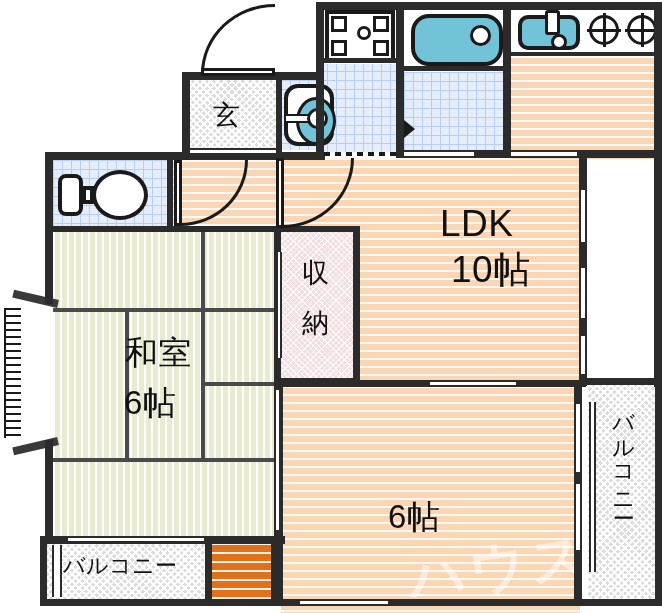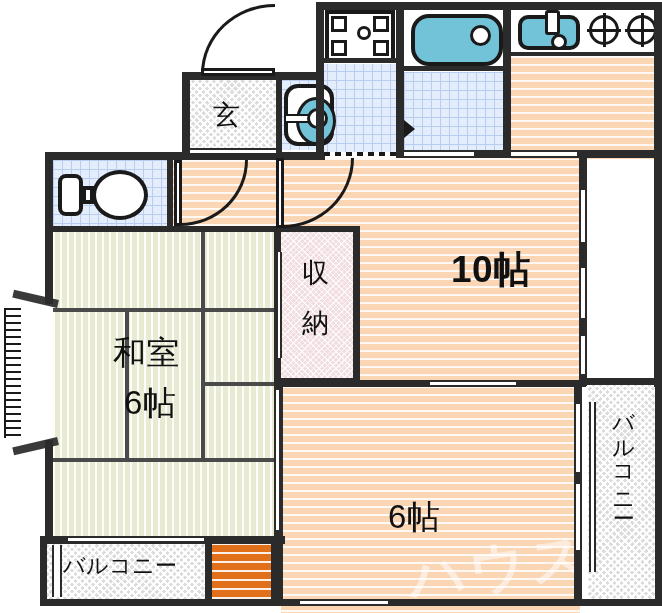--- a/index.html
+++ b/index.html
@@ -337,25 +337,28 @@
 
   <div class="ab doorpanel" style="left:201px;top:68px;width:74px;height:8px;"></div>
   <div class="ab swing sw-tl" style="left:201px;top:4px;width:74px;height:70px;"></div>
 
   <div class="ab doorpanel" style="left:174px;top:160px;width:8px;height:66px;"></div>
   <div class="ab swing sw-br" style="left:180px;top:160px;width:68px;height:66px;"></div>
 
   <div class="ab doorpanel" style="left:276px;top:158px;width:8px;height:70px;"></div>
   <div class="ab swing sw-br" style="left:282px;top:158px;width:72px;height:70px;"></div>
 
-  <div class="lbl lbl-big" style="left:451px;top:249px;font-weight:bold;">
+  <div class="lbl lbl-big" style="left:440px;top:203px;">
+    <span>LDK</span>
+  </div>
+  <div class="lbl lbl-big" style="left:451px;top:249px;">
     <span>10帖</span>
   </div>
 
-  <div class="lbl lbl-mid" style="left:113px;top:335px;">
+  <div class="lbl lbl-mid" style="left:125px;top:335px;">
     <span>和室</span>
   </div>
   <div class="lbl lbl-mid" style="left:124px;top:385px;">
     <span>6帖</span>
   </div>
 
   <div class="lbl lbl-mid" style="left:388px;top:499px;">
     <span>6帖</span>
   </div>
 

